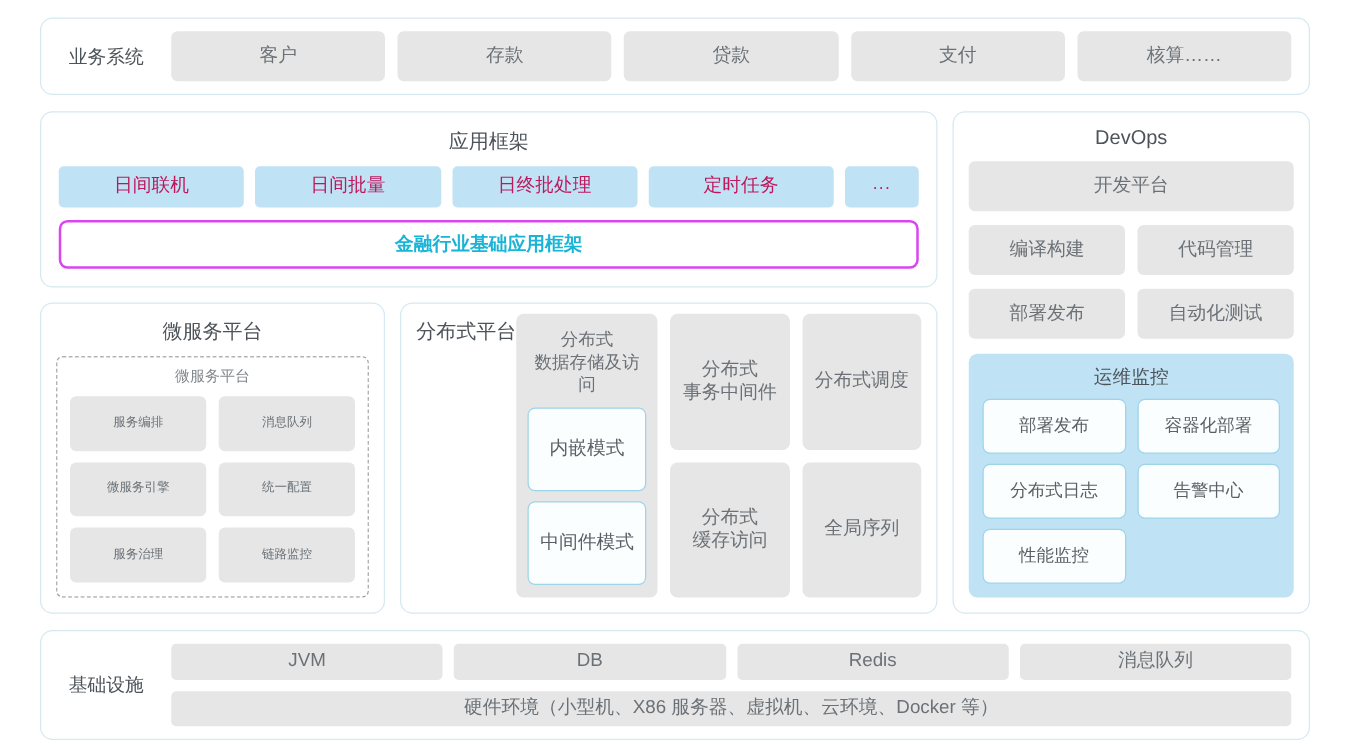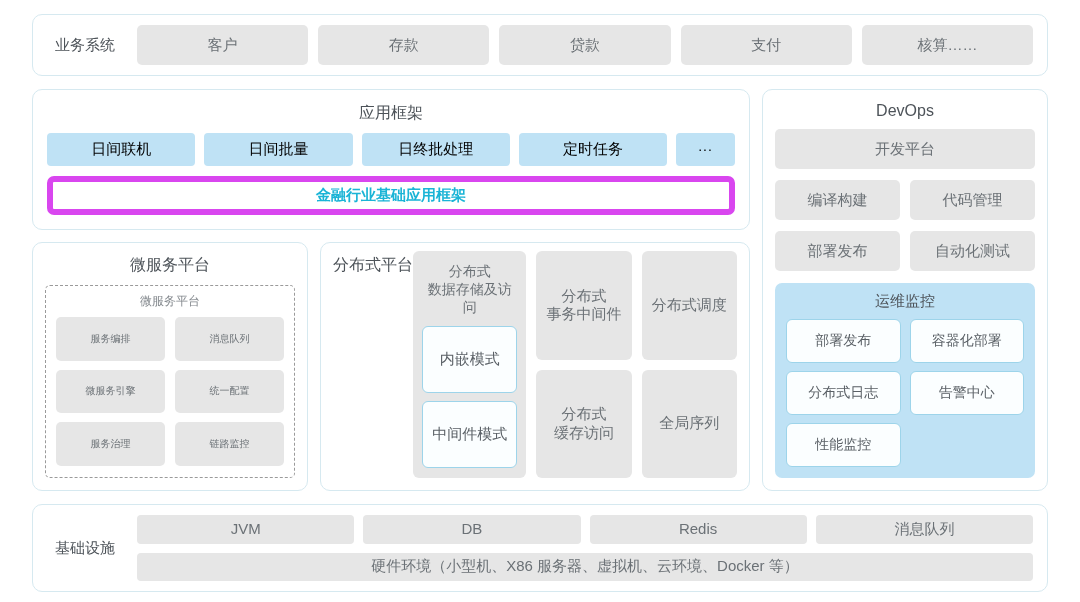--- a/index.html
+++ b/index.html
@@ -38,21 +38,21 @@
     align-items: center;
     justify-content: center;
     text-align: center;
     color: #6b7176;
     font-size: 15px;
     line-height: 1.25;
     white-space: pre-line;
   }
   .chip-blue {
     background: #bfe2f5;
-    color: #000000;
+    color: #be185d;
     text-align: right;
   }
   .chip-white-blue {
     background: #fbfeff;
     border: 1px solid #9dd4ea;
     border-radius: 6px;
     color: #5a6066;
   }
 
   
@@ -112,21 +112,21 @@
     display: flex;
     gap: 9px;
     height: 33px;
     margin-bottom: 10px;
   }
   .af-chips .chip { border-radius: 4px; }
   .af-chips .chip.f1 { flex: 1 1 0; }
   .af-chips .chip.ellipsis { flex: 0 0 59px; font-size: 14px; letter-spacing: 1px; padding-bottom: 5px; }
   .af-banner {
     height: 39px;
-    border: 6px solid #d946ef;
+    border: 2px solid #d946ef;
     border-radius: 7px;
     display: flex;
     align-items: center;
     justify-content: center;
     font-size: 15px;
     font-weight: bold;
     color: #1ab4d6;
     background: #ffffff;
   }
 

